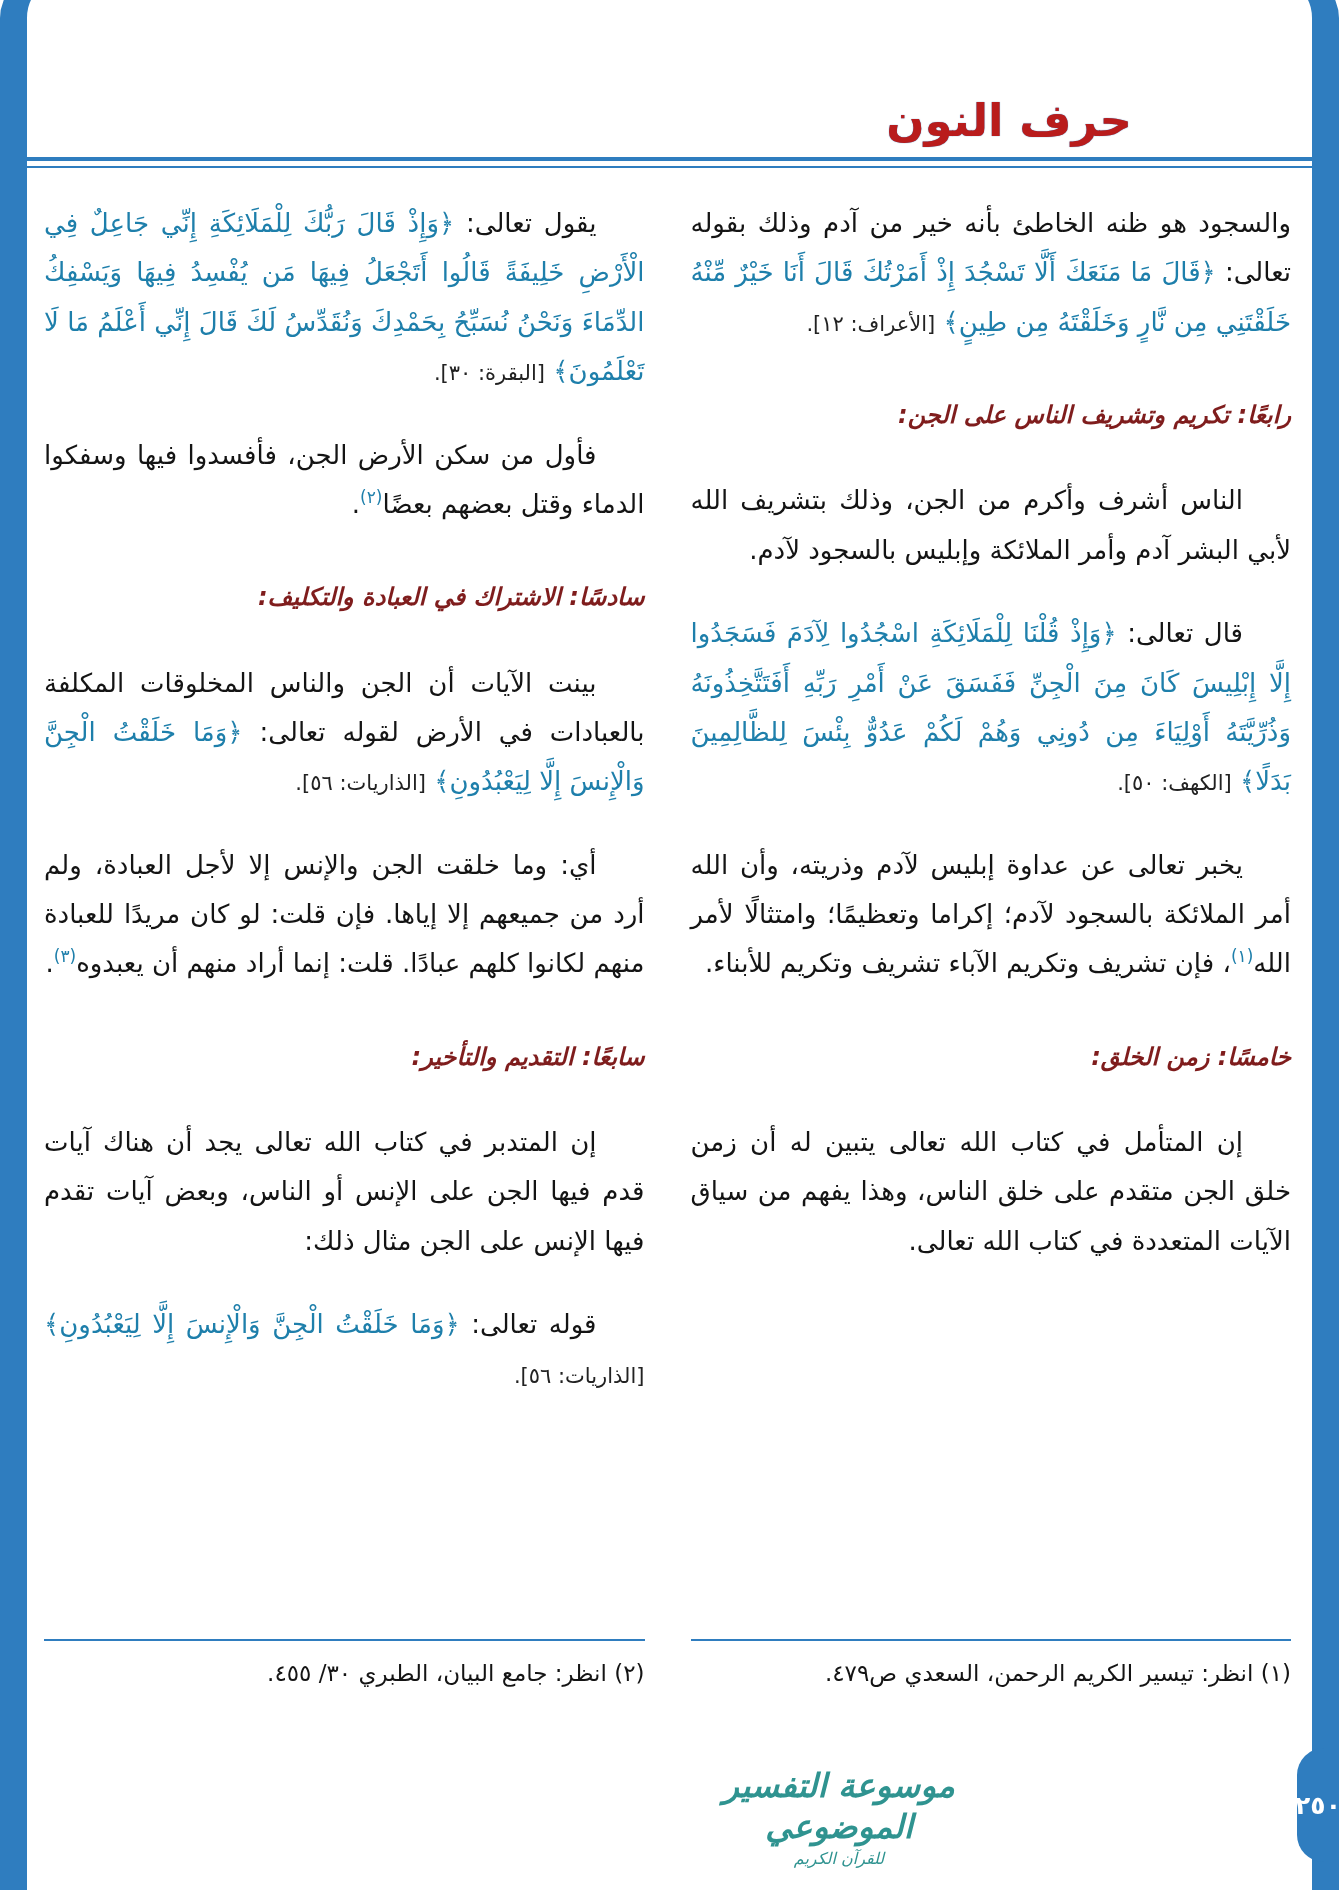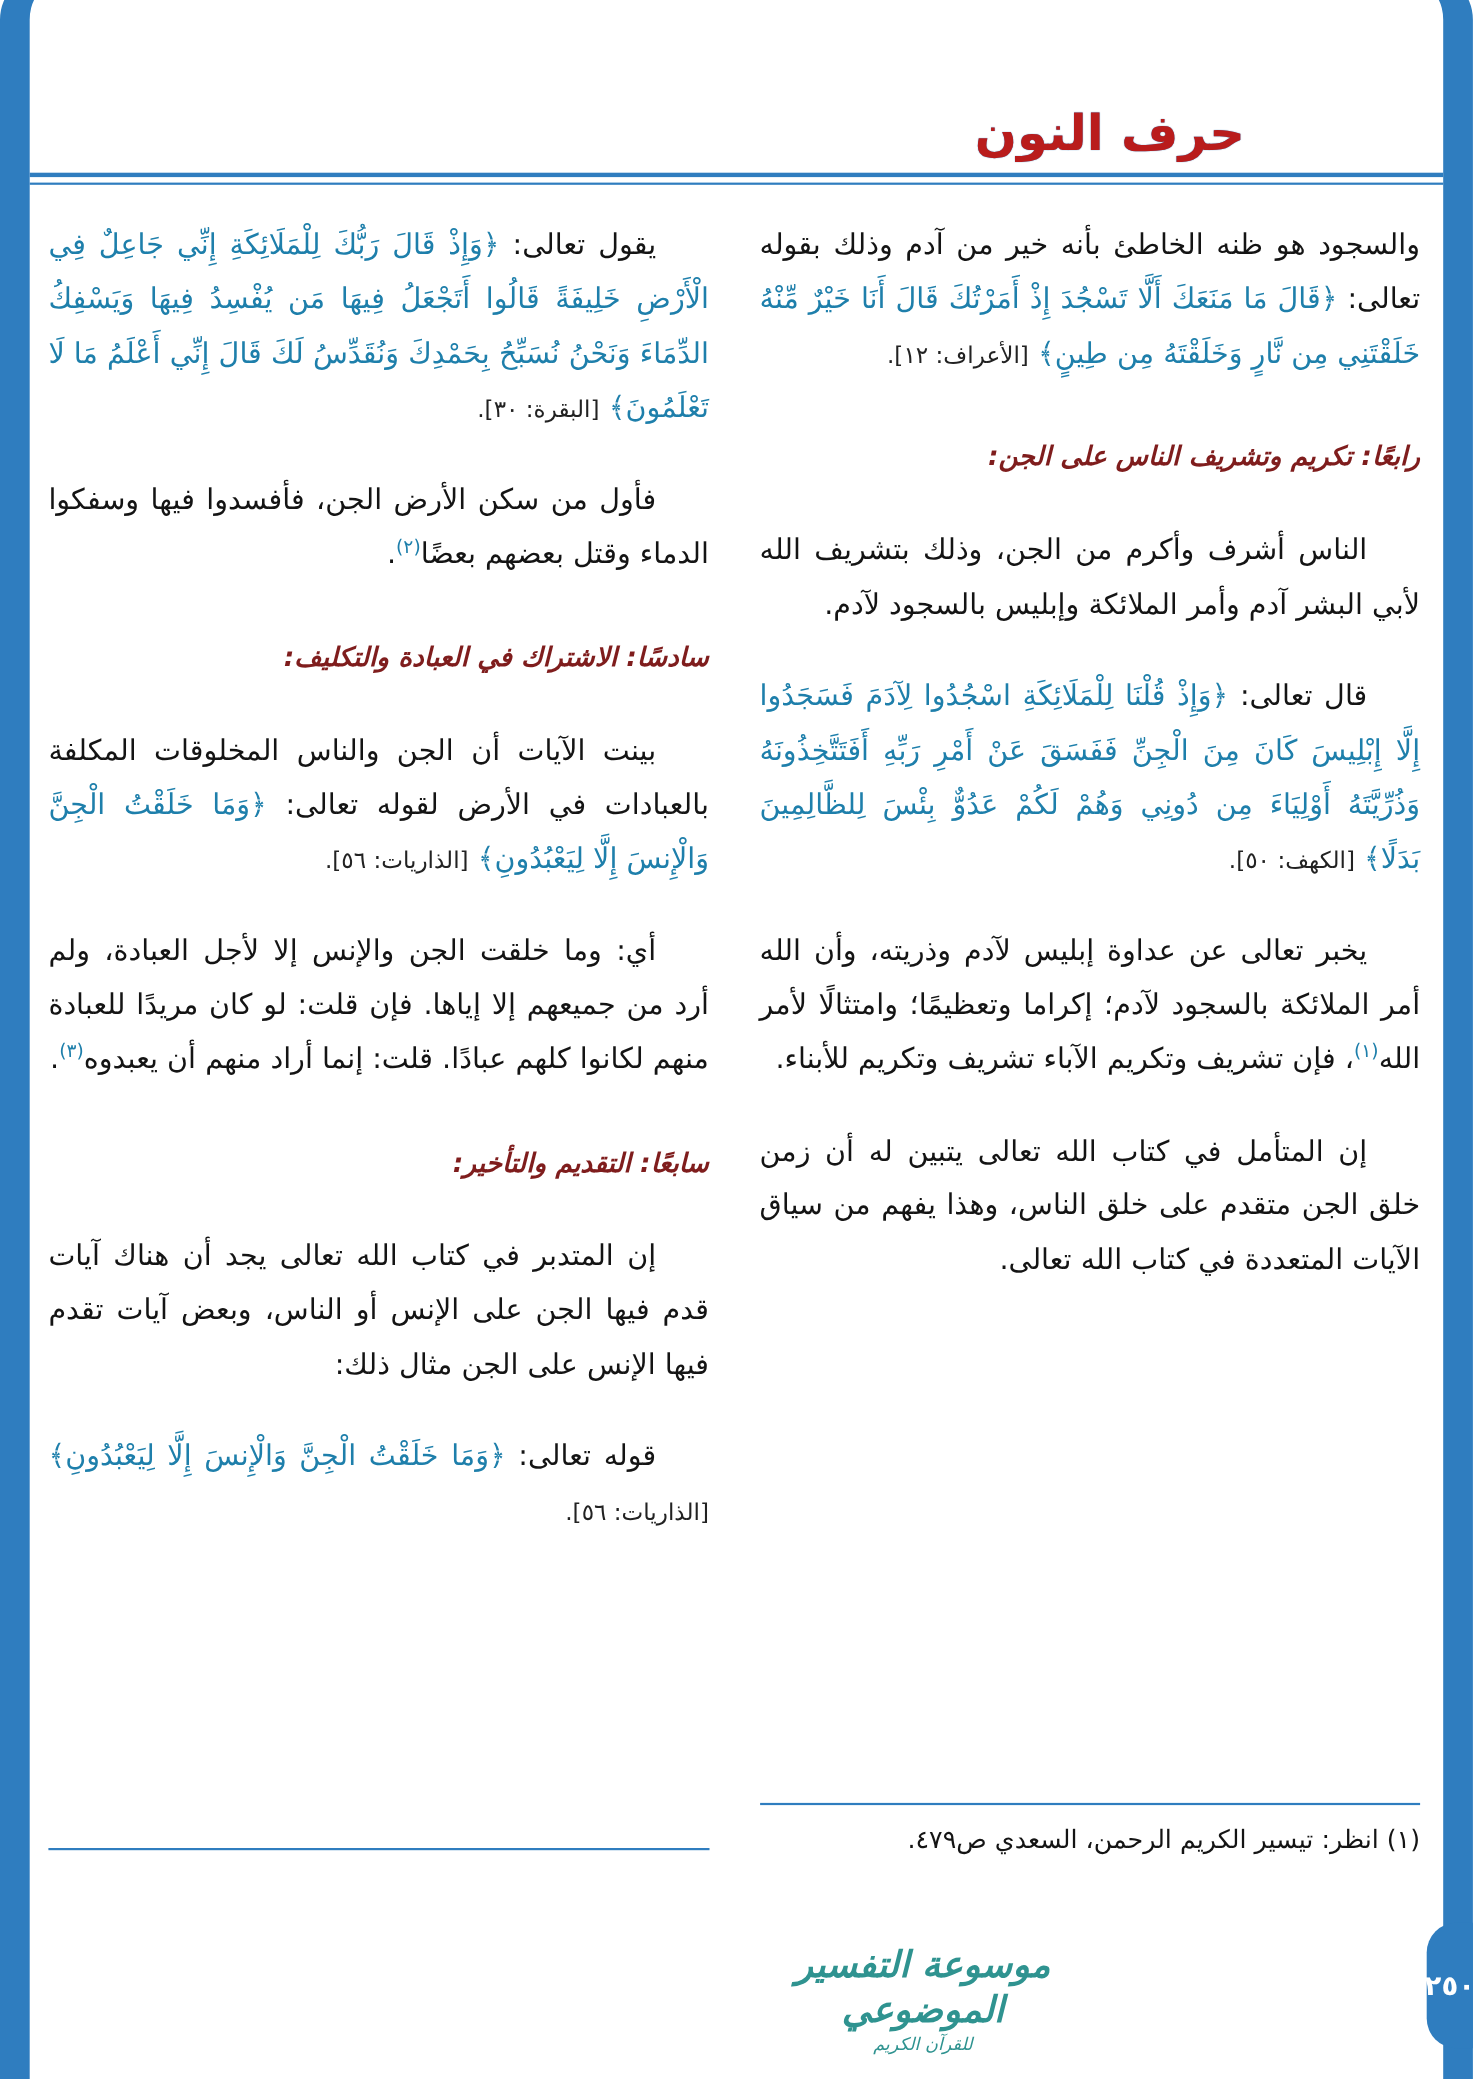--- a/index.html
+++ b/index.html
@@ -92,20 +92,21 @@
     <p class="para indent">
       <span>قال تعالى: </span>
       <span class="quran">﴿وَإِذْ قُلْنَا لِلْمَلَائِكَةِ اسْجُدُوا لِآدَمَ فَسَجَدُوا إِلَّا إِبْلِيسَ كَانَ مِنَ الْجِنِّ فَفَسَقَ عَنْ أَمْرِ رَبِّهِ أَفَتَتَّخِذُونَهُ وَذُرِّيَّتَهُ أَوْلِيَاءَ مِن دُونِي وَهُمْ لَكُمْ عَدُوٌّ بِئْسَ لِلظَّالِمِينَ بَدَلًا﴾</span>
       <span class="ref"> [الكهف: ٥٠].</span>
     </p>
 
     <p class="para indent">
       <span>يخبر تعالى عن عداوة إبليس لآدم وذريته، وأن الله أمر الملائكة بالسجود لآدم؛ إكراما وتعظيمًا؛ وامتثالًا لأمر الله</span><sup class="fn">(١)</sup><span>، فإن تشريف وتكريم الآباء تشريف وتكريم للأبناء.</span>
     </p>
 
+    <h2 class="heading">خامسًا: زمن الخلق:</h2>
 
     <p class="para indent">إن المتأمل في كتاب الله تعالى يتبين له أن زمن خلق الجن متقدم على خلق الناس، وهذا يفهم من سياق الآيات المتعددة في كتاب الله تعالى.</p>
 
     <div class="footnotes">
       <div class="fn-rule"></div>
       <div class="footnote">(١) انظر: تيسير الكريم الرحمن، السعدي ص٤٧٩.</div>
     </div>
   </div>
 
   <div class="col">
@@ -137,20 +138,21 @@
 
     <p class="para indent">
       <span>قوله تعالى: </span>
       <span class="quran">﴿وَمَا خَلَقْتُ الْجِنَّ وَالْإِنسَ إِلَّا لِيَعْبُدُونِ﴾</span>
       <span class="ref"> [الذاريات: ٥٦].</span>
     </p>
 
 
     <div class="footnotes">
       <div class="fn-rule"></div>
+      <div class="footnote">(٢) انظر: جامع البيان، الطبري ٣٠/ ٤٥٥.</div>
     </div>
   </div>
 </div>
 
 <div class="seal">
   <div class="seal-line1">موسوعة التفسير الموضوعي</div>
   <div class="seal-line2">للقرآن الكريم</div>
 </div>
 
 <div class="page-tab">

